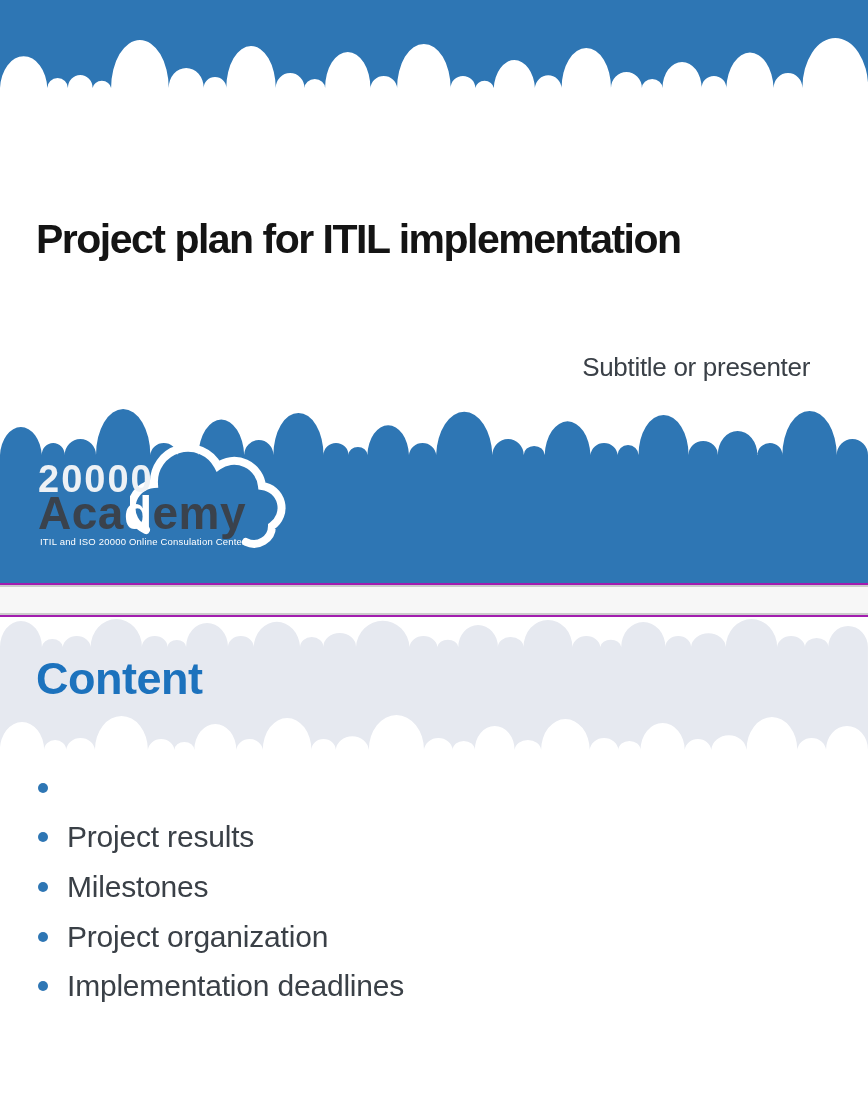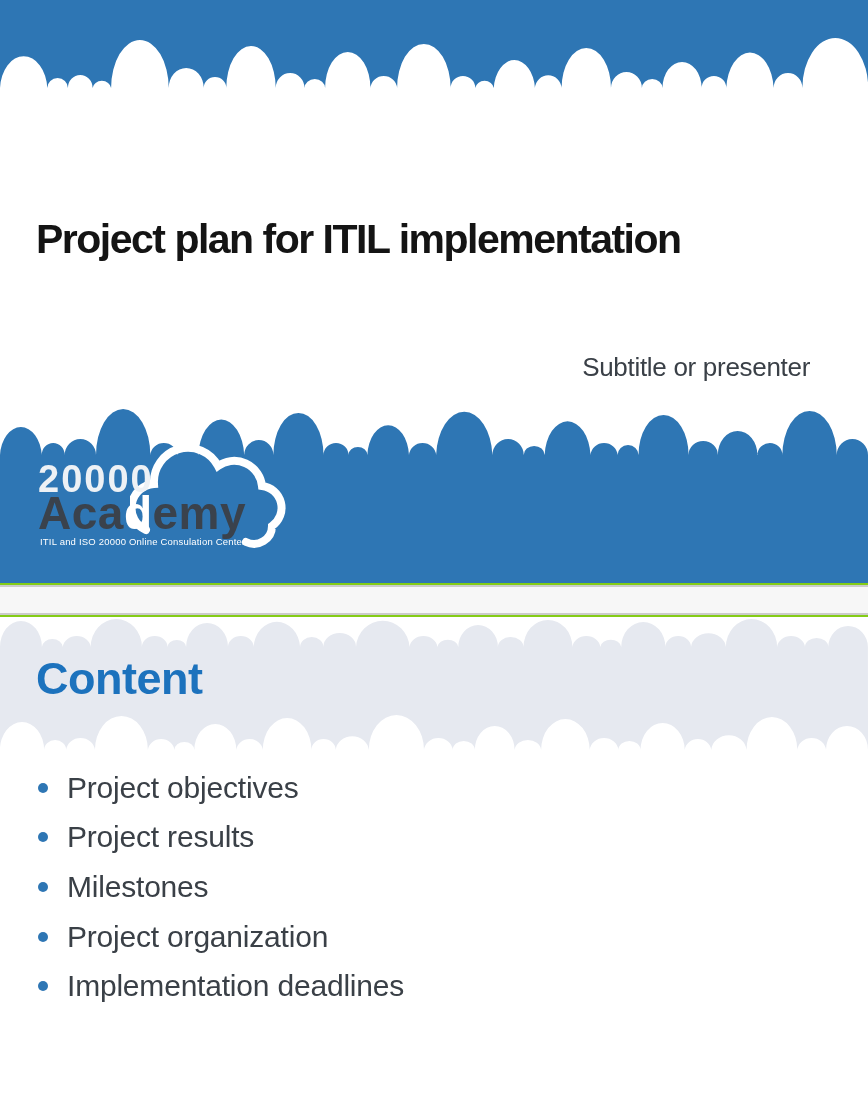--- a/index.html
+++ b/index.html
@@ -9,21 +9,21 @@
     --text-dark:#3A4047;
     --title-color:#141414;
     --logo-dark:#3A424C;
     --logo-light:#EDF1F5;
     --sep-line:#CBCBCB;
     --sep-fill:#F7F7F7;
   }
   *{margin:0;padding:0;box-sizing:border-box;}
   html,body{background:#fff;}
   body{font-family:"Liberation Sans",sans-serif;}
-  .screen{position:relative;width:868px;height:1022px;background:#84cc16;overflow:hidden;}
+  .screen{position:relative;width:868px;height:1022px;background:#a21caf;overflow:hidden;}
   .slide{position:absolute;left:0;width:868px;background:#fff;}
   .slide1{top:0;height:583px;}
   .band{position:absolute;left:0;}
   .band svg{display:block;}
   .slide-title{
     position:absolute;left:36px;top:216px;width:820px;
     font-size:41px;font-weight:bold;letter-spacing:-1.5px;white-space:nowrap;
     color:var(--title-color);
   }
   .slide-subtitle{
@@ -111,21 +111,20 @@
       <svg width="868" height="135" viewBox="0 0 868 135">
         <path id="band3path" fill="#E6E9F0" d="M0,30 a20.9,26 0 0 1 41.9,0 a10.5,9 0 0 1 20.9,0 a14.0,12 0 0 1 27.9,0 a25.6,28 0 0 1 51.2,0 a12.8,11 0 0 1 25.6,0 a9.3,7 0 0 1 18.6,0 a20.9,24 0 0 1 41.9,0 a12.8,11 0 0 1 25.6,0 a23.3,27 0 0 1 46.5,0 a11.6,10 0 0 1 23.3,0 a16.3,14 0 0 1 32.6,0 a26.8,28 0 0 1 53.5,0 a14.0,12 0 0 1 27.9,0 a10.5,8 0 0 1 20.9,0 a19.8,22 0 0 1 39.6,0 a12.8,10 0 0 1 25.6,0 a24.4,27 0 0 1 48.9,0 a14.0,12 0 0 1 27.9,0 a10.5,8 0 0 1 20.9,0 a22.1,25 0 0 1 44.2,0 a12.8,11 0 0 1 25.6,0 a17.5,15 0 0 1 34.9,0 a25.6,28 0 0 1 51.2,0 a14.0,12 0 0 1 27.9,0 a11.6,9 0 0 1 23.3,0 a19.8,21 0 0 1 39.6,0 L868,133 a21.0,24 0 0 0 -42.0,0 a14.4,13 0 0 0 -28.7,0 a25.4,33 0 0 0 -50.8,0 a17.7,16 0 0 0 -35.3,0 a13.3,12 0 0 0 -26.5,0 a22.1,27 0 0 0 -44.2,0 a11.0,9 0 0 0 -22.1,0 a14.4,13 0 0 0 -28.7,0 a24.3,31 0 0 0 -48.6,0 a13.3,11 0 0 0 -26.5,0 a19.9,24 0 0 0 -39.8,0 a11.0,9 0 0 0 -22.1,0 a14.4,13 0 0 0 -28.7,0 a27.6,35 0 0 0 -55.2,0 a16.6,15 0 0 0 -33.1,0 a12.1,11 0 0 0 -24.3,0 a24.3,32 0 0 0 -48.6,0 a13.3,12 0 0 0 -26.5,0 a21.0,26 0 0 0 -42.0,0 a9.9,8 0 0 0 -19.9,0 a13.3,12 0 0 0 -26.5,0 a26.5,34 0 0 0 -53.0,0 a14.4,13 0 0 0 -28.7,0 a11.0,10 0 0 0 -22.1,0 a22.1,28 0 0 0 -44.2,0 Z"></path>
       </svg>
     </div>
 
     <h2 class="section-heading">Content</h2>
 
     <ul class="bullet-list">
         <li>
         <span class="bullet-dot"></span>
-        <span class="bullet-text">Project objectives</span>
       </li>
         <li>
         <span class="bullet-dot"></span>
         <span class="bullet-text">Project results</span>
       </li>
         <li>
         <span class="bullet-dot"></span>
         <span class="bullet-text">Milestones</span>
       </li>
         <li>

